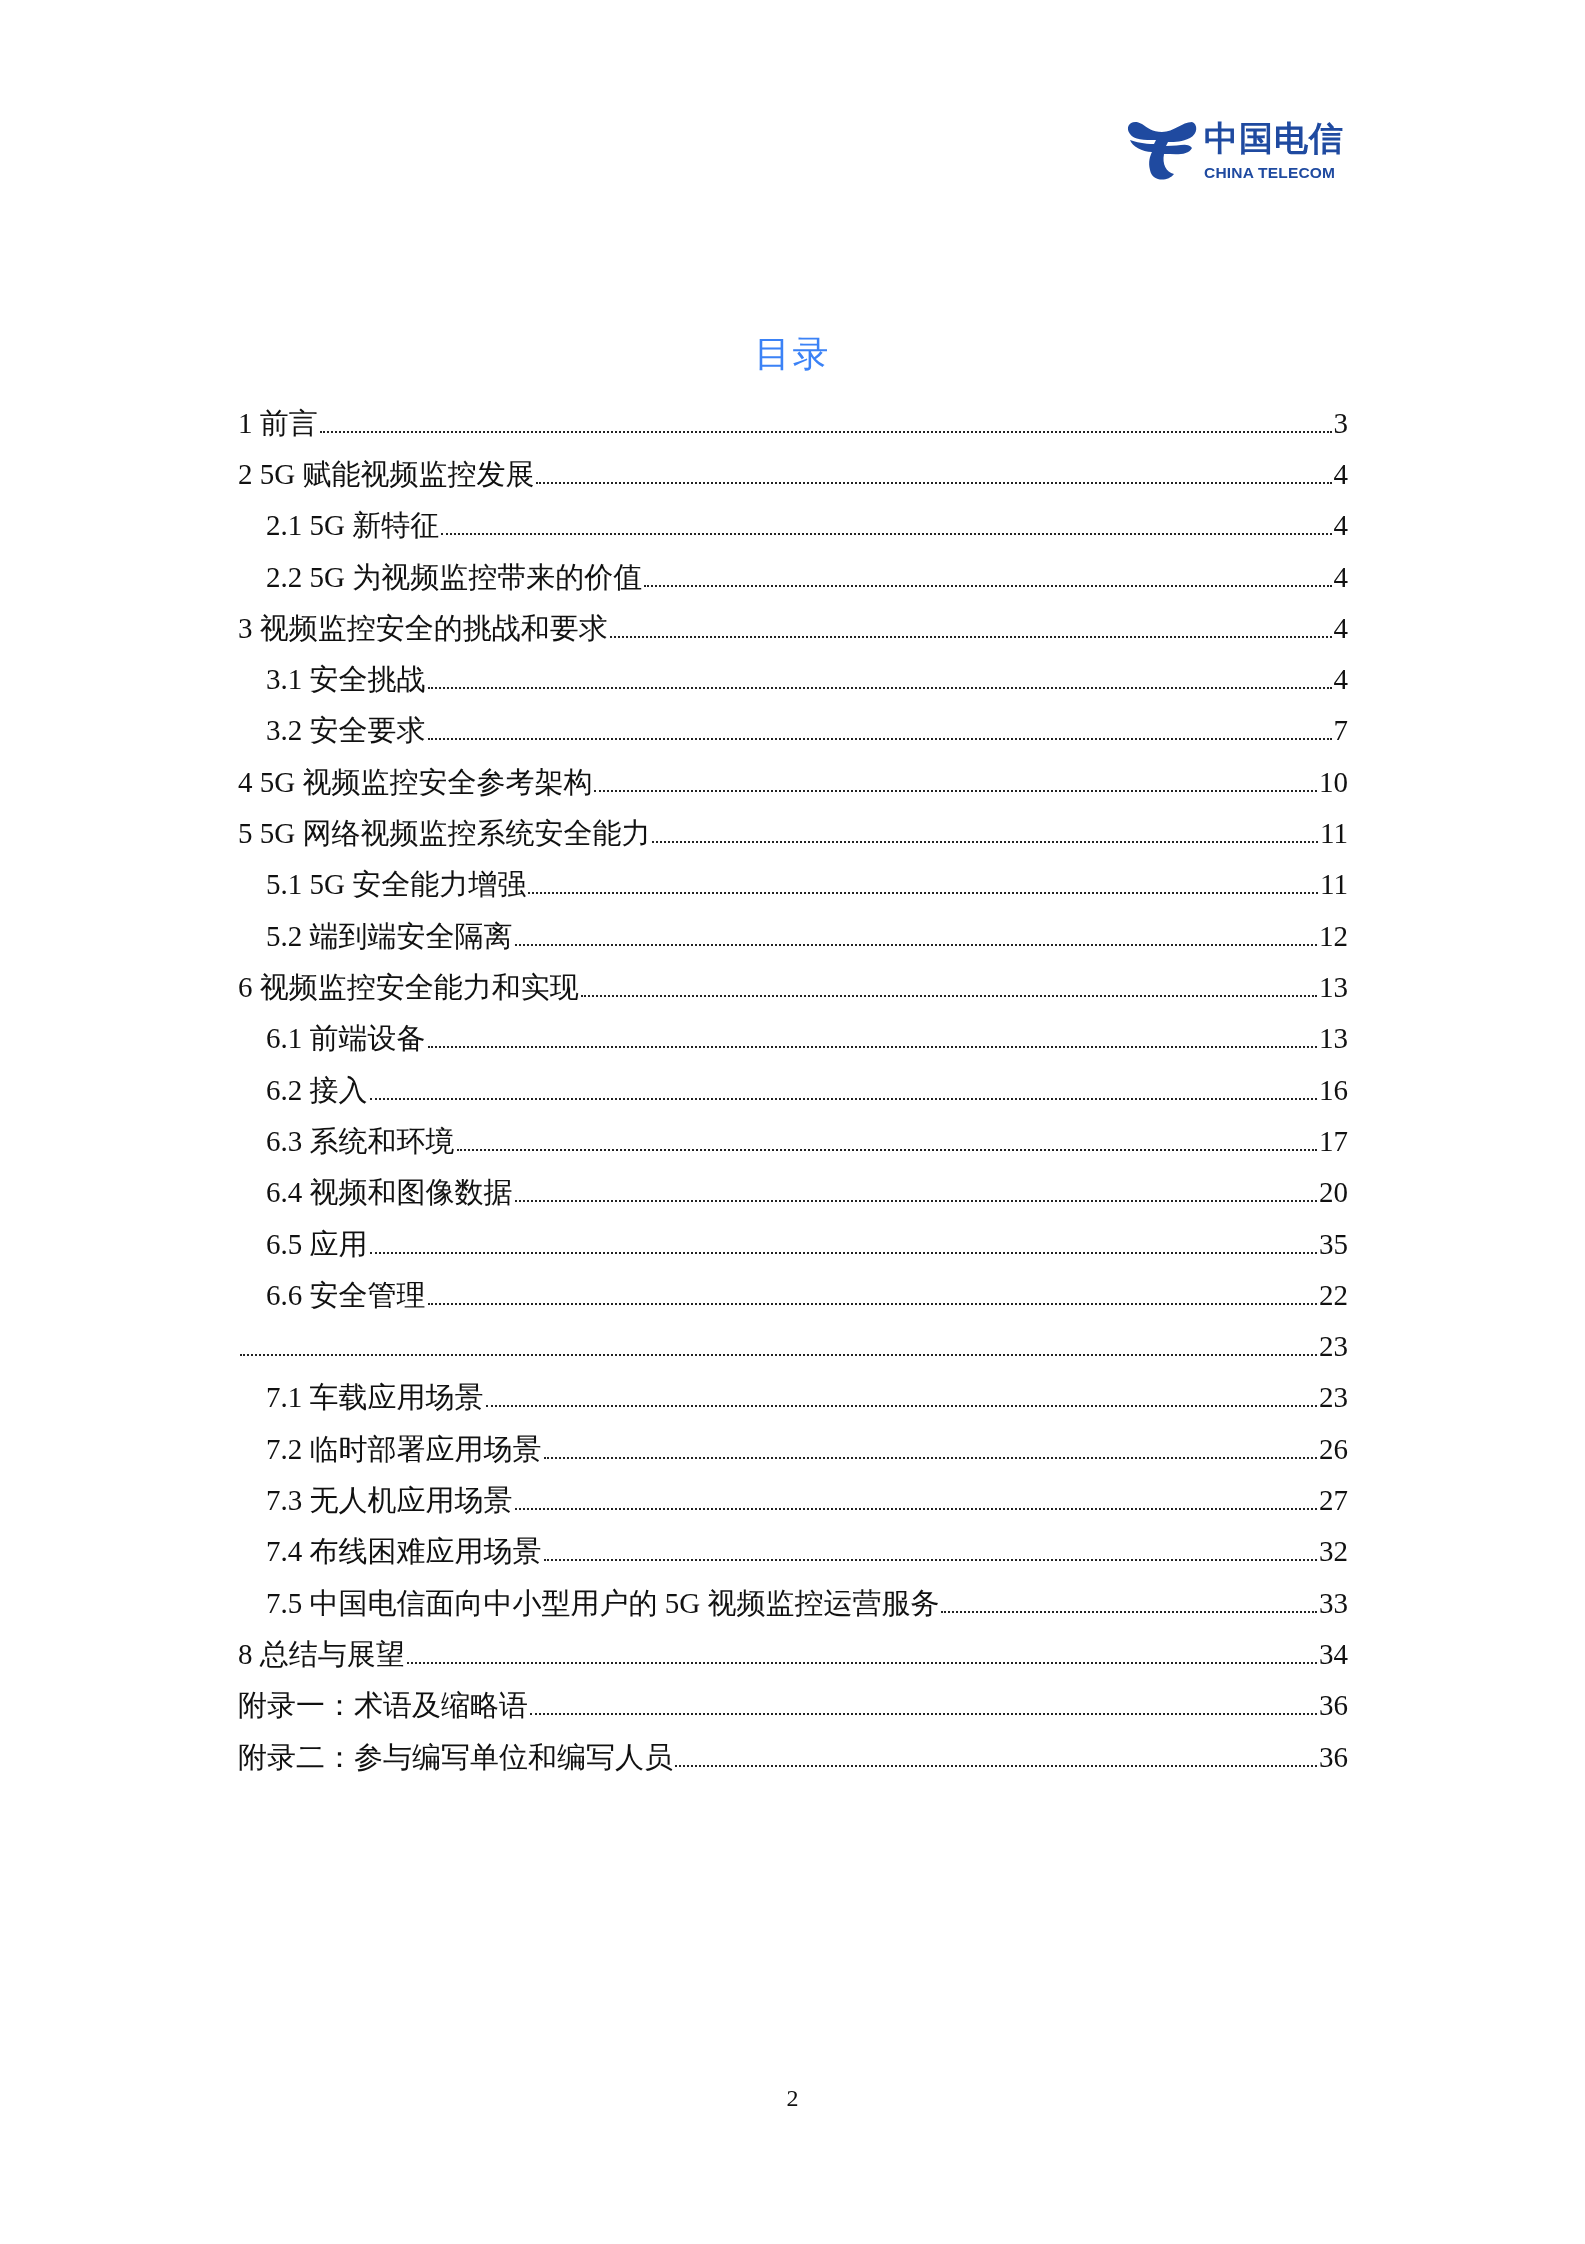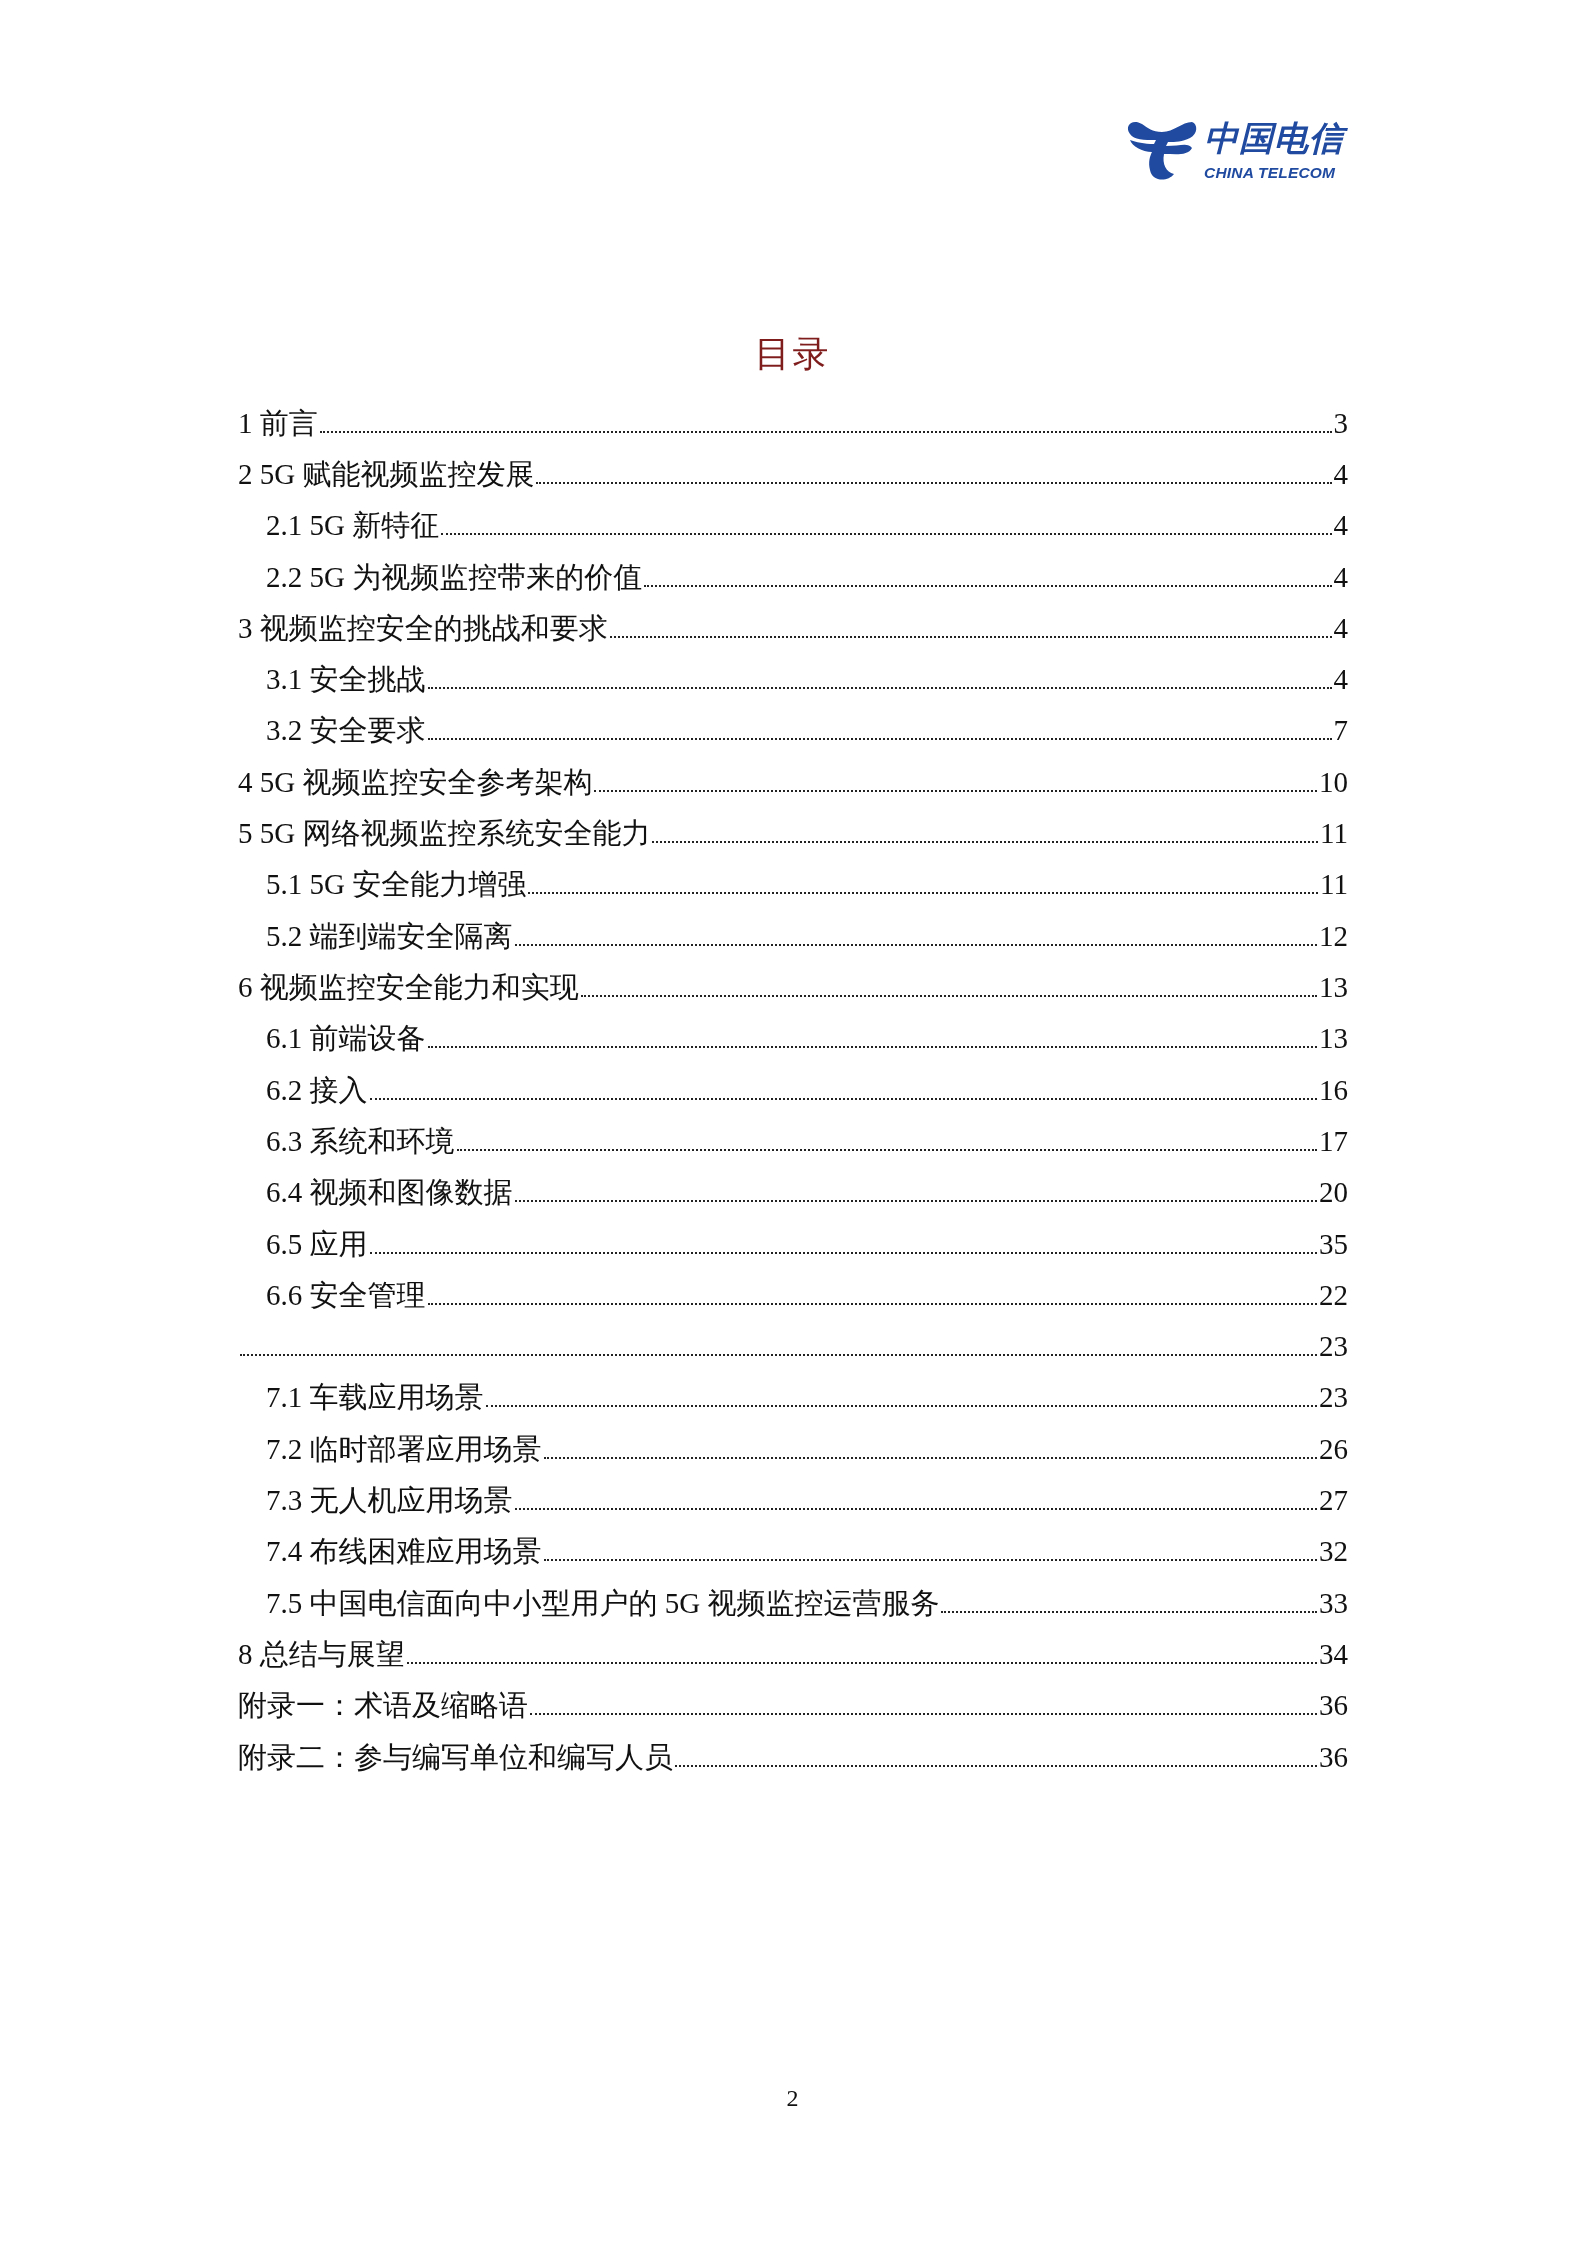--- a/index.html
+++ b/index.html
@@ -1,25 +1,25 @@
 <!DOCTYPE html>
 <html><head>
 <meta charset="utf-8">
 <style>
   html, body { margin: 0; padding: 0; background: #ffffff; }
   body { width: 1585px; height: 2244px; position: relative; overflow: hidden;
          font-family: "Liberation Serif", "DejaVu Serif", serif; color: #111; }
-  .logo { position: absolute; left: 1122px; top: 112px; width: 230px; height: 80px; font-style: italic; }
+  .logo { position: absolute; left: 1122px; top: 112px; width: 230px; height: 80px; }
   .logo svg { display: block; }
   .logo-cn { position: absolute; left: 82px; top: 4px; font-family: "DejaVu Sans", sans-serif;
              font-weight: bold; font-size: 34px; color: #1f4aa0; letter-spacing: 1px; white-space: nowrap; }
   .logo-en { position: absolute; left: 82px; top: 52px; font-family: "Liberation Sans", sans-serif;
              font-weight: bold; font-size: 15.5px; color: #1f4aa0; white-space: nowrap; letter-spacing: 0.2px; }
   .toc-title { position: absolute; left: 0; width: 1585px; top: 330px; text-align: center;
-               font-family: "DejaVu Sans", sans-serif; font-size: 36px; color: #7f1d1d; letter-spacing: 2px; }
+               font-family: "DejaVu Sans", sans-serif; font-size: 36px; color: #3b82f6; letter-spacing: 2px; }
   .toc { position: absolute; left: 238px; top: 400px; width: 1110px; }
   .toc-row { position: absolute; left: 0; width: 1110px; height: 46px; display: flex; align-items: flex-end; font-size: 29px; line-height: 46px; }
   .toc-row.lvl2 { left: 28px; width: 1082px; }
   .toc-label { white-space: nowrap; flex: 0 0 auto; }
   .toc-leader { flex: 1 1 auto; overflow: hidden; white-space: nowrap; position: relative; height: 46px; }
   .toc-leader::before { content: ""; position: absolute; left: 2px; right: 2px; bottom: 13px;
                         border-bottom: 2.5px dotted #222; }
   .toc-page { flex: 0 0 auto; white-space: nowrap; }
   .page-number { position: absolute; left: 0; width: 1585px; top: 2085px; text-align: center; font-size: 24px; }
 </style>

